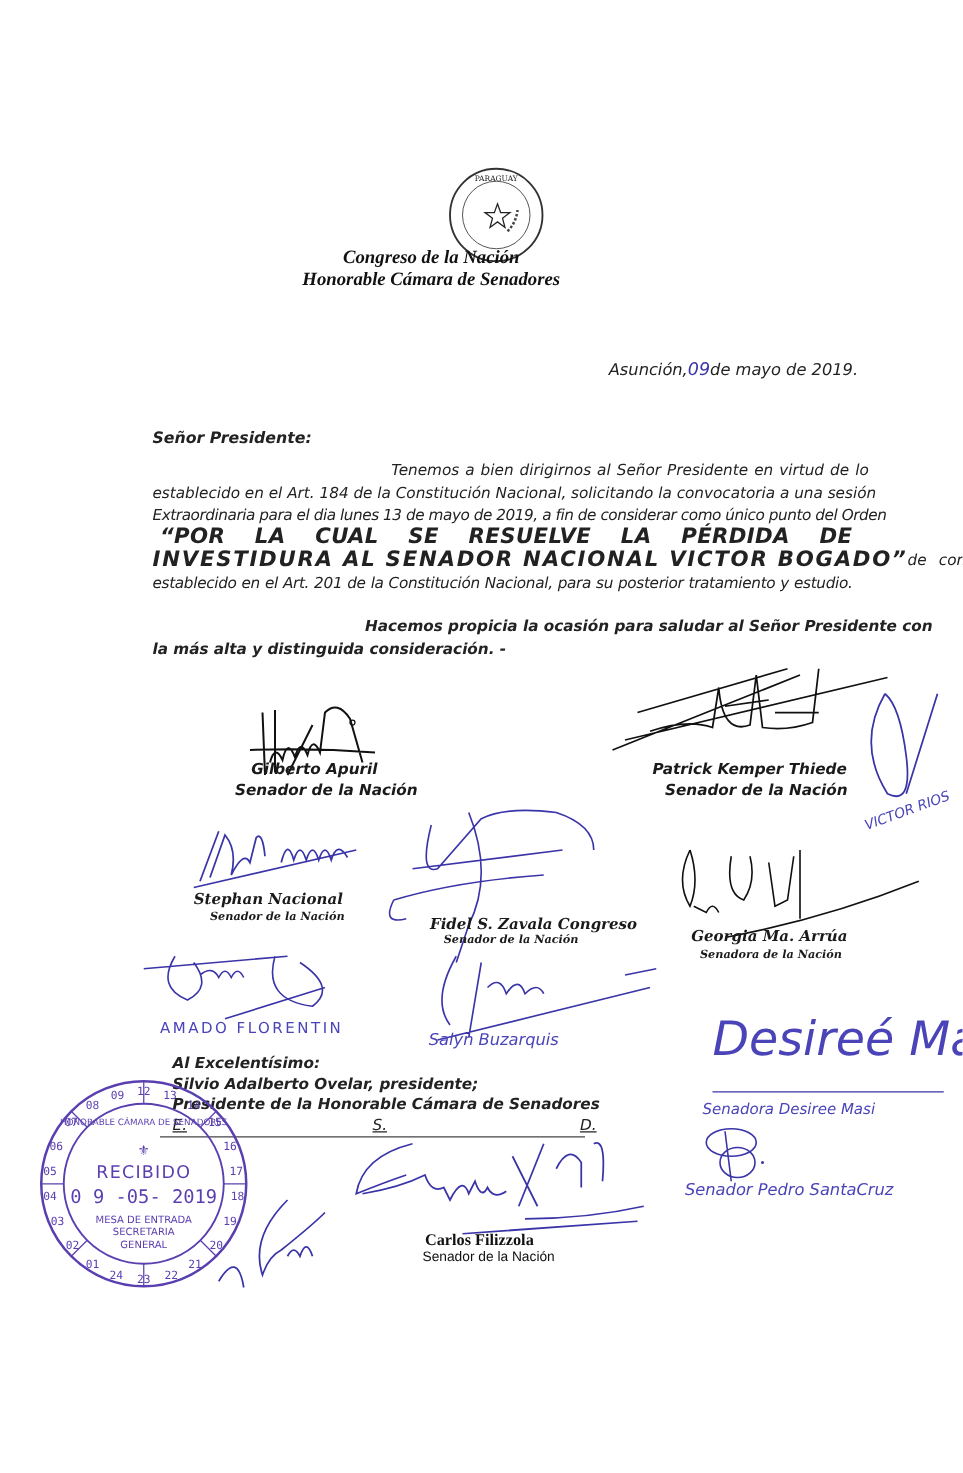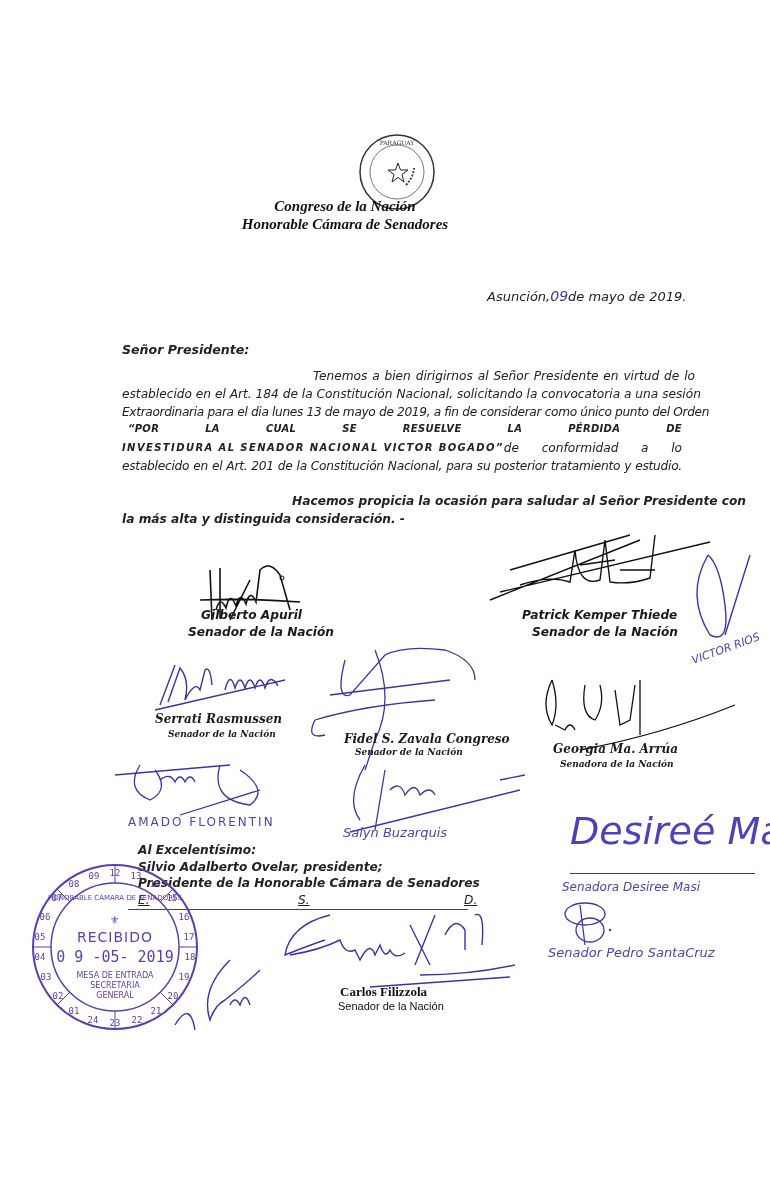--- a/index.html
+++ b/index.html
@@ -7,21 +7,21 @@
          font-family: "DejaVu Serif", serif; color: #1a1a1a; }
   .abs { position: absolute; }
   .seal { left: 358px; top: 133px; width: 78px; height: 78px; }
   .hdr { left: 0; width: 690px; text-align: center; font-family: "Liberation Serif", serif;
          font-style: italic; font-weight: bold; font-size: 15px; color: #111; }
   .body-text { font-family: "DejaVu Sans", sans-serif; font-style: italic; font-size: 12.2px;
                color: #222; line-height: 18.5px; }
   .line { position: absolute; left: 122px; width: 560px; white-space: nowrap; }
   .just { text-align: justify; text-align-last: justify; }
   .bold { font-weight: bold; }
-  .caps { font-weight: bold; font-size: 10px; letter-spacing: 0.3px; }
+  .caps { font-weight: bold; font-size: 17px; letter-spacing: 0.3px; }
   .ink { color: #3a34a8; font-family: "DejaVu Sans", sans-serif; font-style: italic; }
   .sig-name { font-family: "DejaVu Sans", sans-serif; font-style: italic; font-weight: bold;
               font-size: 12.2px; color: #1a1a1a; white-space: nowrap; }
   .sig-role { font-family: "DejaVu Sans", sans-serif; font-style: italic; font-weight: bold;
               font-size: 12.2px; color: #1a1a1a; white-space: nowrap; }
   .sig-role-sm { font-family: "DejaVu Serif", serif; font-style: italic; font-weight: bold;
                  font-size: 9px; color: #1a1a1a; white-space: nowrap; }
   .sig-name-serif { font-family: "DejaVu Serif", serif; font-style: italic; font-weight: bold;
                     font-size: 12px; color: #1a1a1a; white-space: nowrap; }
   .hand { font-family: "DejaVu Sans", sans-serif; font-style: italic; color: #4a44b8;
@@ -84,21 +84,21 @@
 <div class="abs sig-role" style="left:532px; top:625px;">Senador de la Nación</div>
 
 <svg class="ink-svg" style="left:690px; top:545px;" width="75" height="110">
   <path d="M18 10 Q-5 50 20 90 Q40 100 35 60 Q30 20 18 10 M35 90 L60 10" fill="none" stroke="#3a34a8" stroke-width="1.4"></path>
 </svg>
 <div class="abs hand" style="left:690px; top:642px; font-size:11px; transform:rotate(-20deg);">VICTOR RIOS</div>
 
 <svg class="ink-svg" style="left:150px; top:660px;" width="140" height="55">
   <path d="M10 45 L25 5 M18 42 L30 8 Q40 20 35 40 Q45 20 50 30 L55 10 Q60 5 62 25 M75 30 Q80 10 85 28 Q90 12 95 28 Q100 12 105 28 Q110 12 115 28 Q120 12 128 26 M5 50 L135 20" fill="none" stroke="#3a34a8" stroke-width="1.4"></path>
 </svg>
-<div class="abs sig-name-serif" style="left:155px; top:712px;">Serrati Rasmussen</div>
+<div class="abs sig-name-serif" style="left:155px; top:712px;">Stephan Nacional</div>
 <div class="abs sig-role-sm" style="left:168px; top:729px;">Senador de la Nación</div>
 
 <svg class="ink-svg" style="left:305px; top:640px;" width="180" height="130">
   <path d="M40 20 Q30 60 45 55 L80 15 Q100 5 140 10 Q170 20 170 40 M25 55 L145 40 M10 80 Q60 65 130 60 M10 80 Q0 100 20 95 M70 10 Q90 60 70 100 L60 130" fill="none" stroke="#3a34a8" stroke-width="1.3"></path>
 </svg>
 <div class="abs sig-name-serif" style="left:344px; top:732px;">Fidel S. Zavala Congreso</div>
 <div class="abs sig-role-sm" style="left:355px; top:747px;">Senador de la Nación</div>
 
 <svg class="ink-svg" style="left:540px; top:675px;" width="200" height="90">
   <path d="M12 5 Q0 30 12 50 Q20 30 12 5 M15 50 L25 55 Q30 45 35 55 M45 10 Q40 40 55 45 Q65 30 60 10 M75 15 L80 50 L90 45 L95 10 M100 5 L100 60 M40 75 Q120 60 195 30" fill="none" stroke="#111" stroke-width="1.3"></path>

